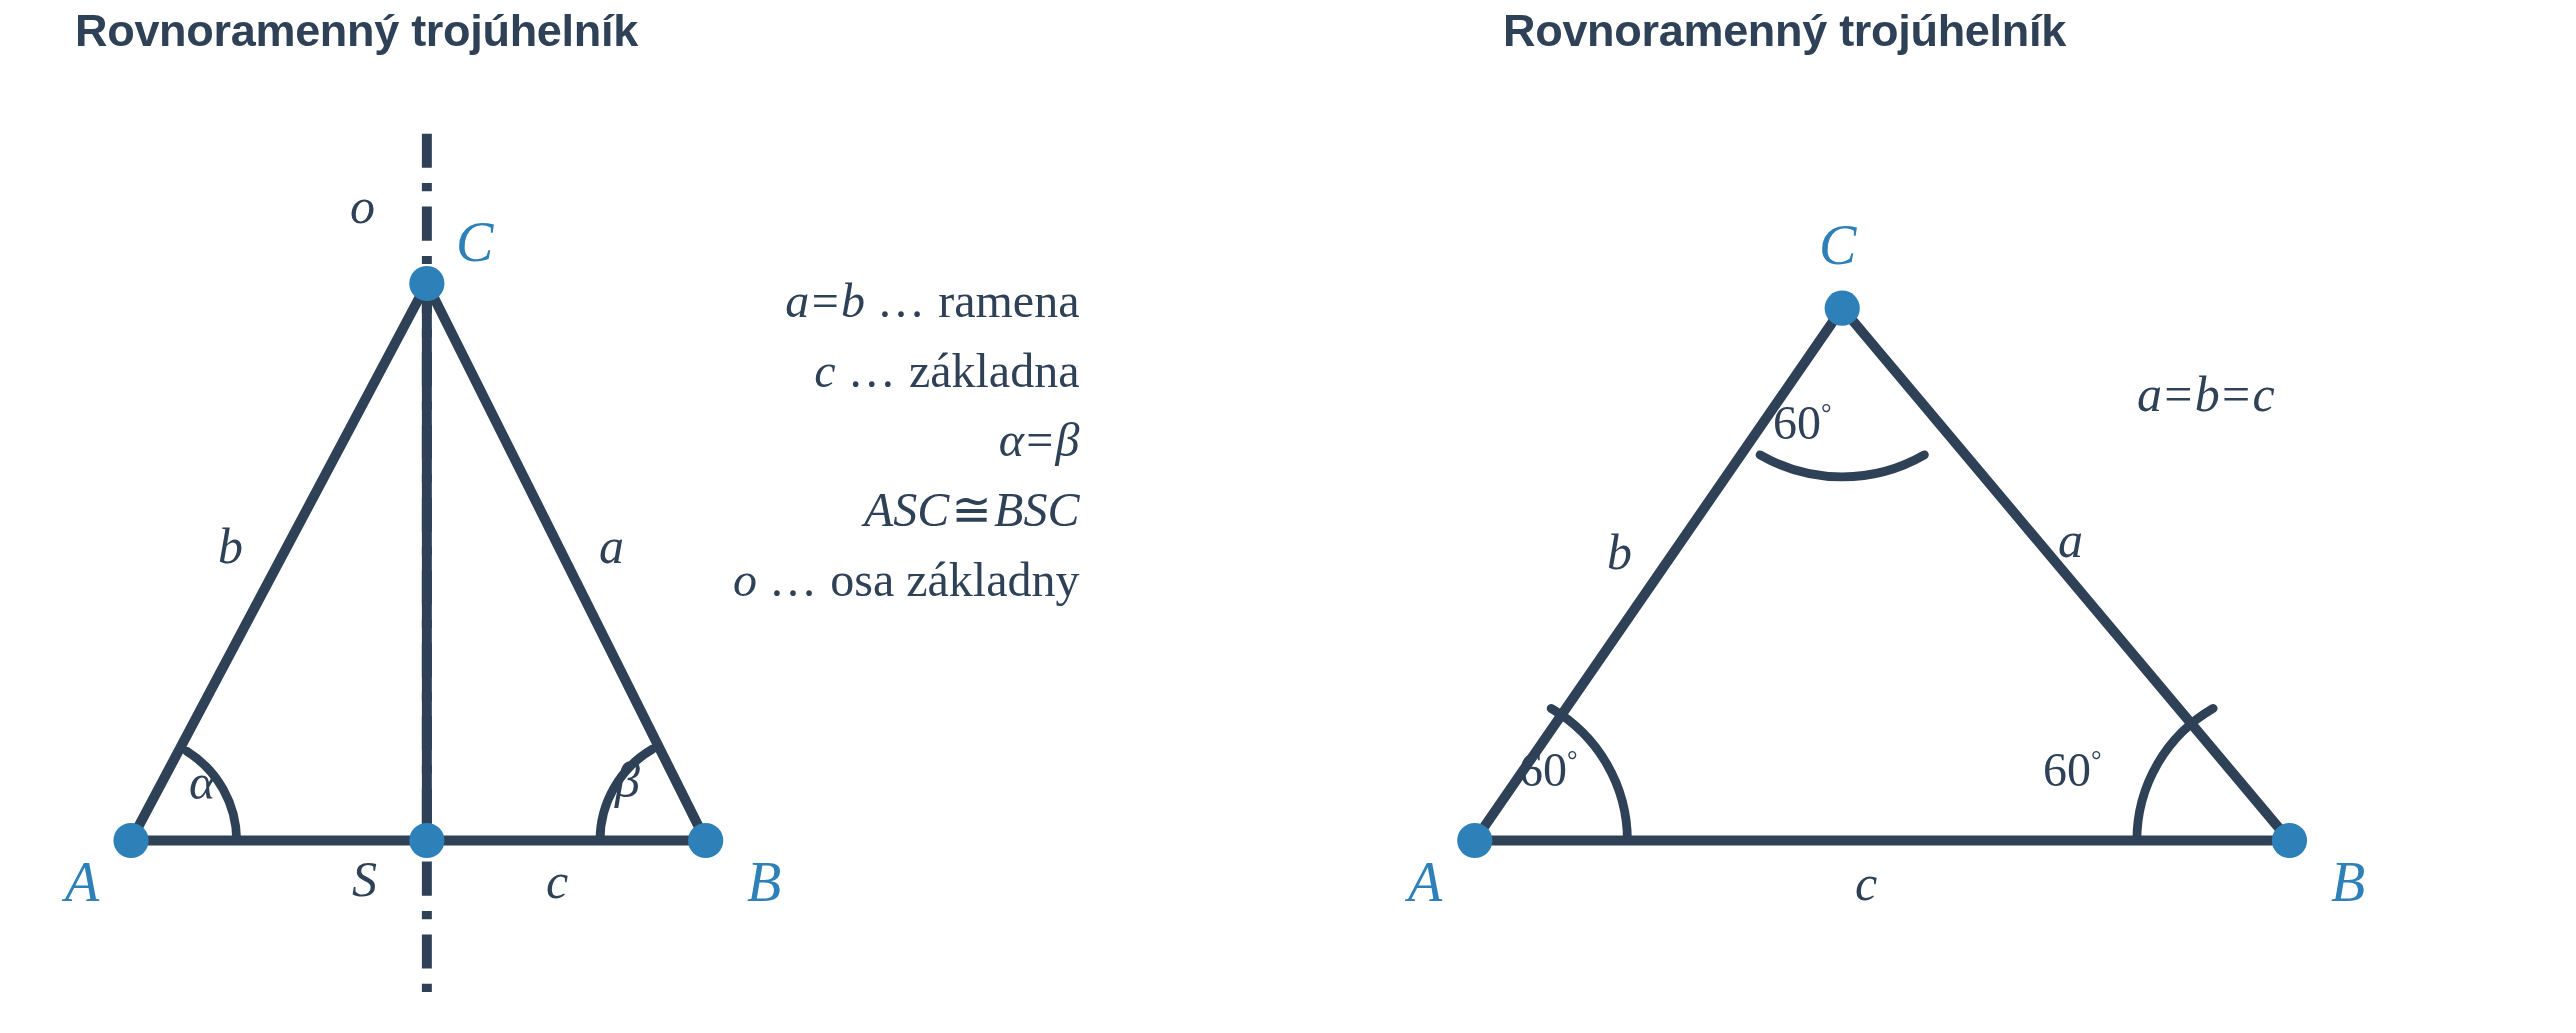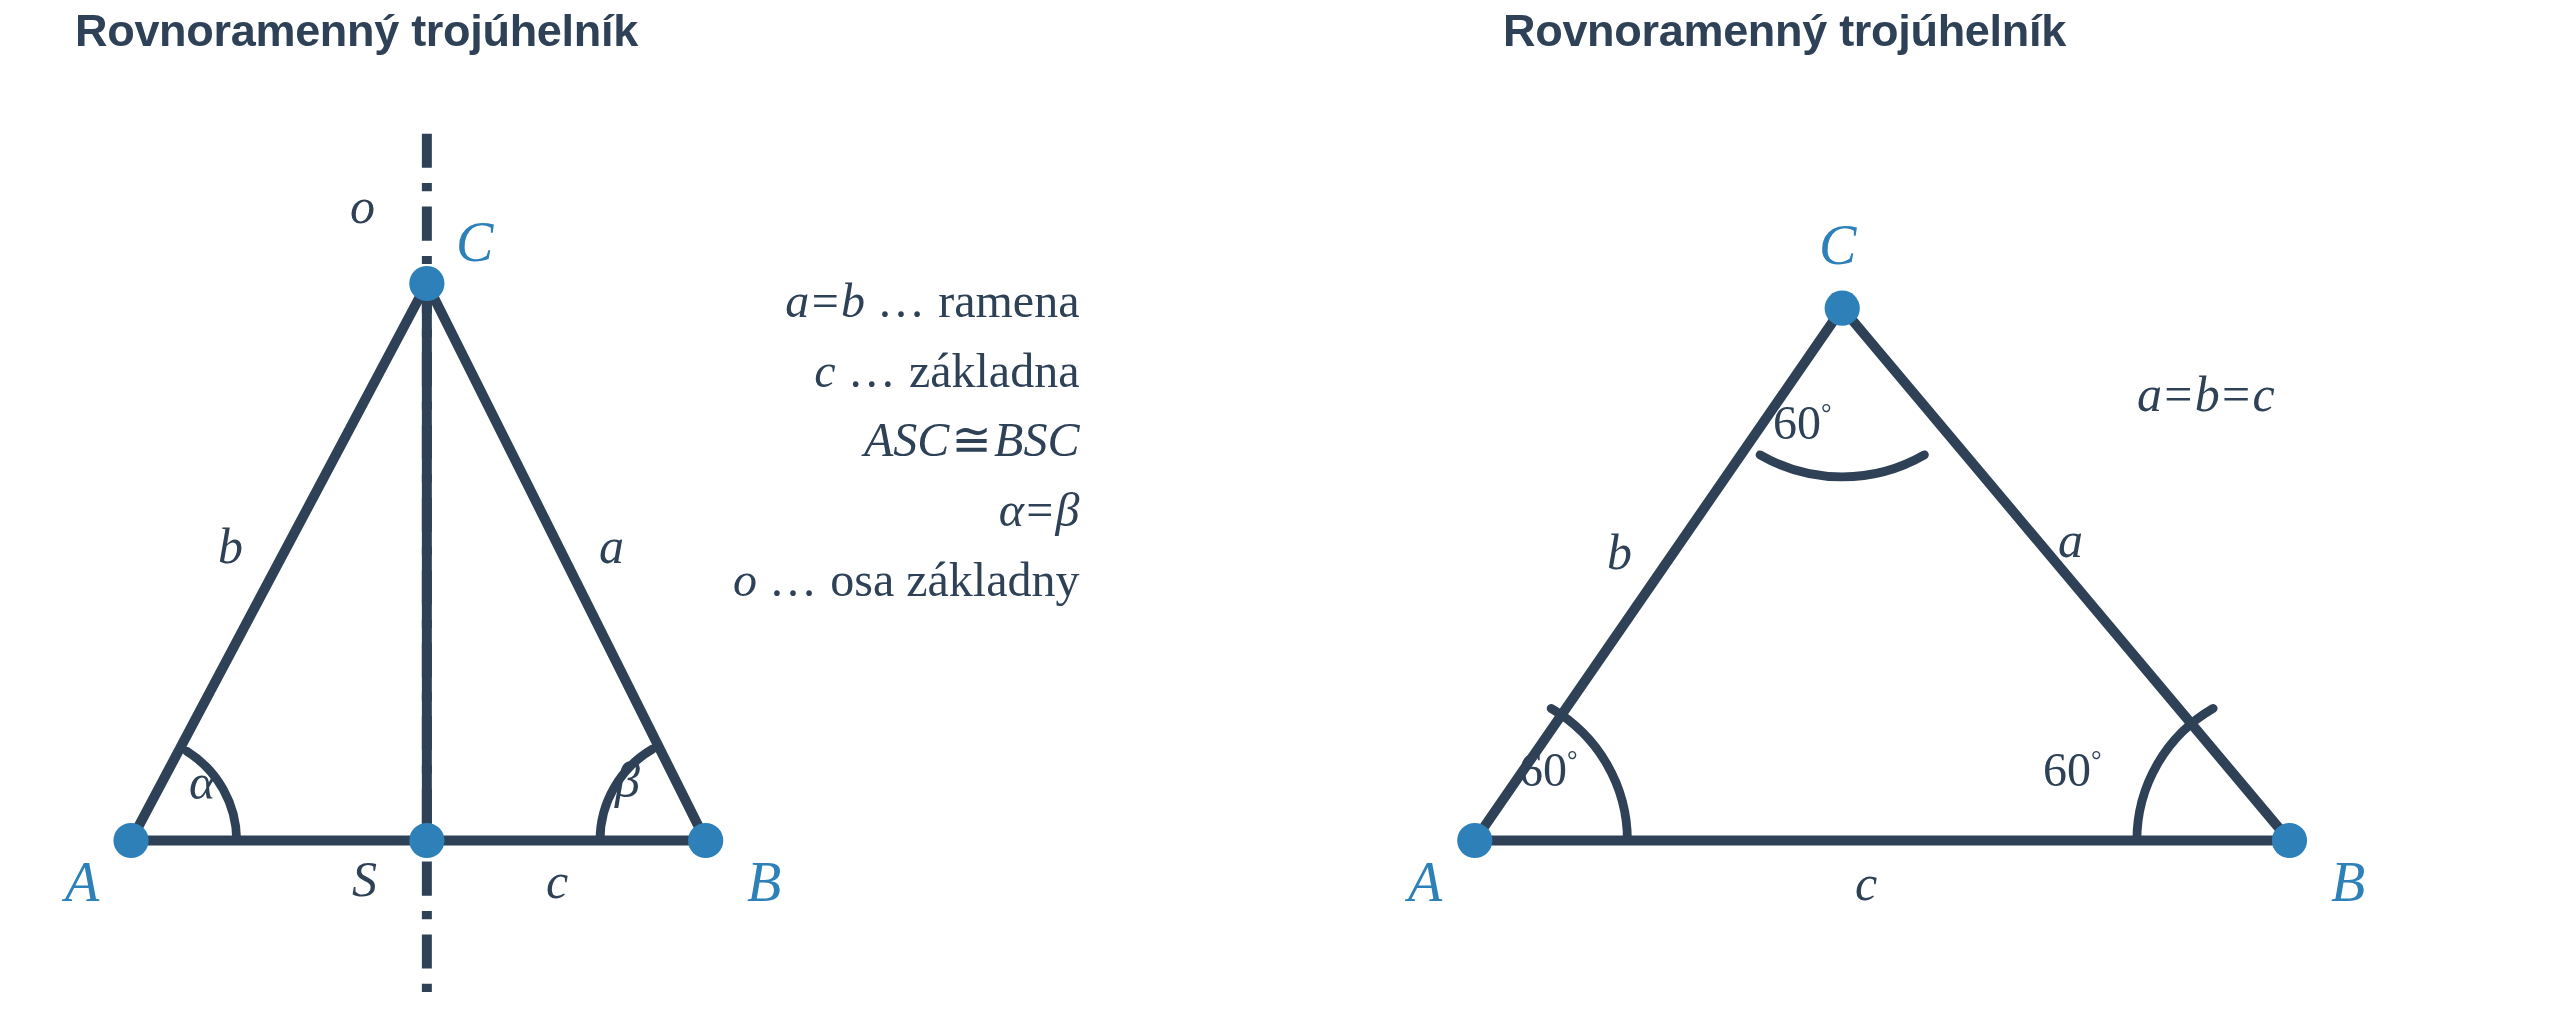--- a/index.html
+++ b/index.html
@@ -150,23 +150,23 @@
     <div class="lbl lbl-side" style="left:546px; top:856px;">c</div>
 
     <div class="lbl lbl-angle" style="left:189px; top:757px;">α</div>
     <div class="lbl lbl-angle" style="left:615px; top:755px;">β</div>
 
     <div class="formula-block">
       <div class="mathline"><span class="mi">a</span><span class="mop">=</span><span class="mi">b</span>&nbsp;<span class="mdots">…</span>&nbsp;<span class="mtxt">ramena</span></div>
 
       <div class="mathline"><span class="mi">c</span>&nbsp;<span class="mdots">…</span>&nbsp;<span class="mtxt">základna</span></div>
 
+      <div class="mathline"><span class="mi">α</span><span class="mop">=</span><span class="mi">β</span></div>
+
       <div class="mathline"><span class="mi">ASC</span><span class="mop">≅</span><span class="mi">BSC</span></div>
-
-      <div class="mathline"><span class="mi">α</span><span class="mop">=</span><span class="mi">β</span></div>
 
       <div class="mathline"><span class="mi">o</span>&nbsp;<span class="mdots">…</span>&nbsp;<span class="mtxt">osa základny</span></div>
     </div>
   </div>
 
   <div class="panel" id="panel-equilateral">
 
     <svg class="figure" id="svg-equilateral" viewBox="0 0 2068 1760">
 
       <polygon points="192,1432 1580,1432 818,525" fill="none" stroke="#2e4156" stroke-width="17" stroke-linejoin="round"></polygon>

